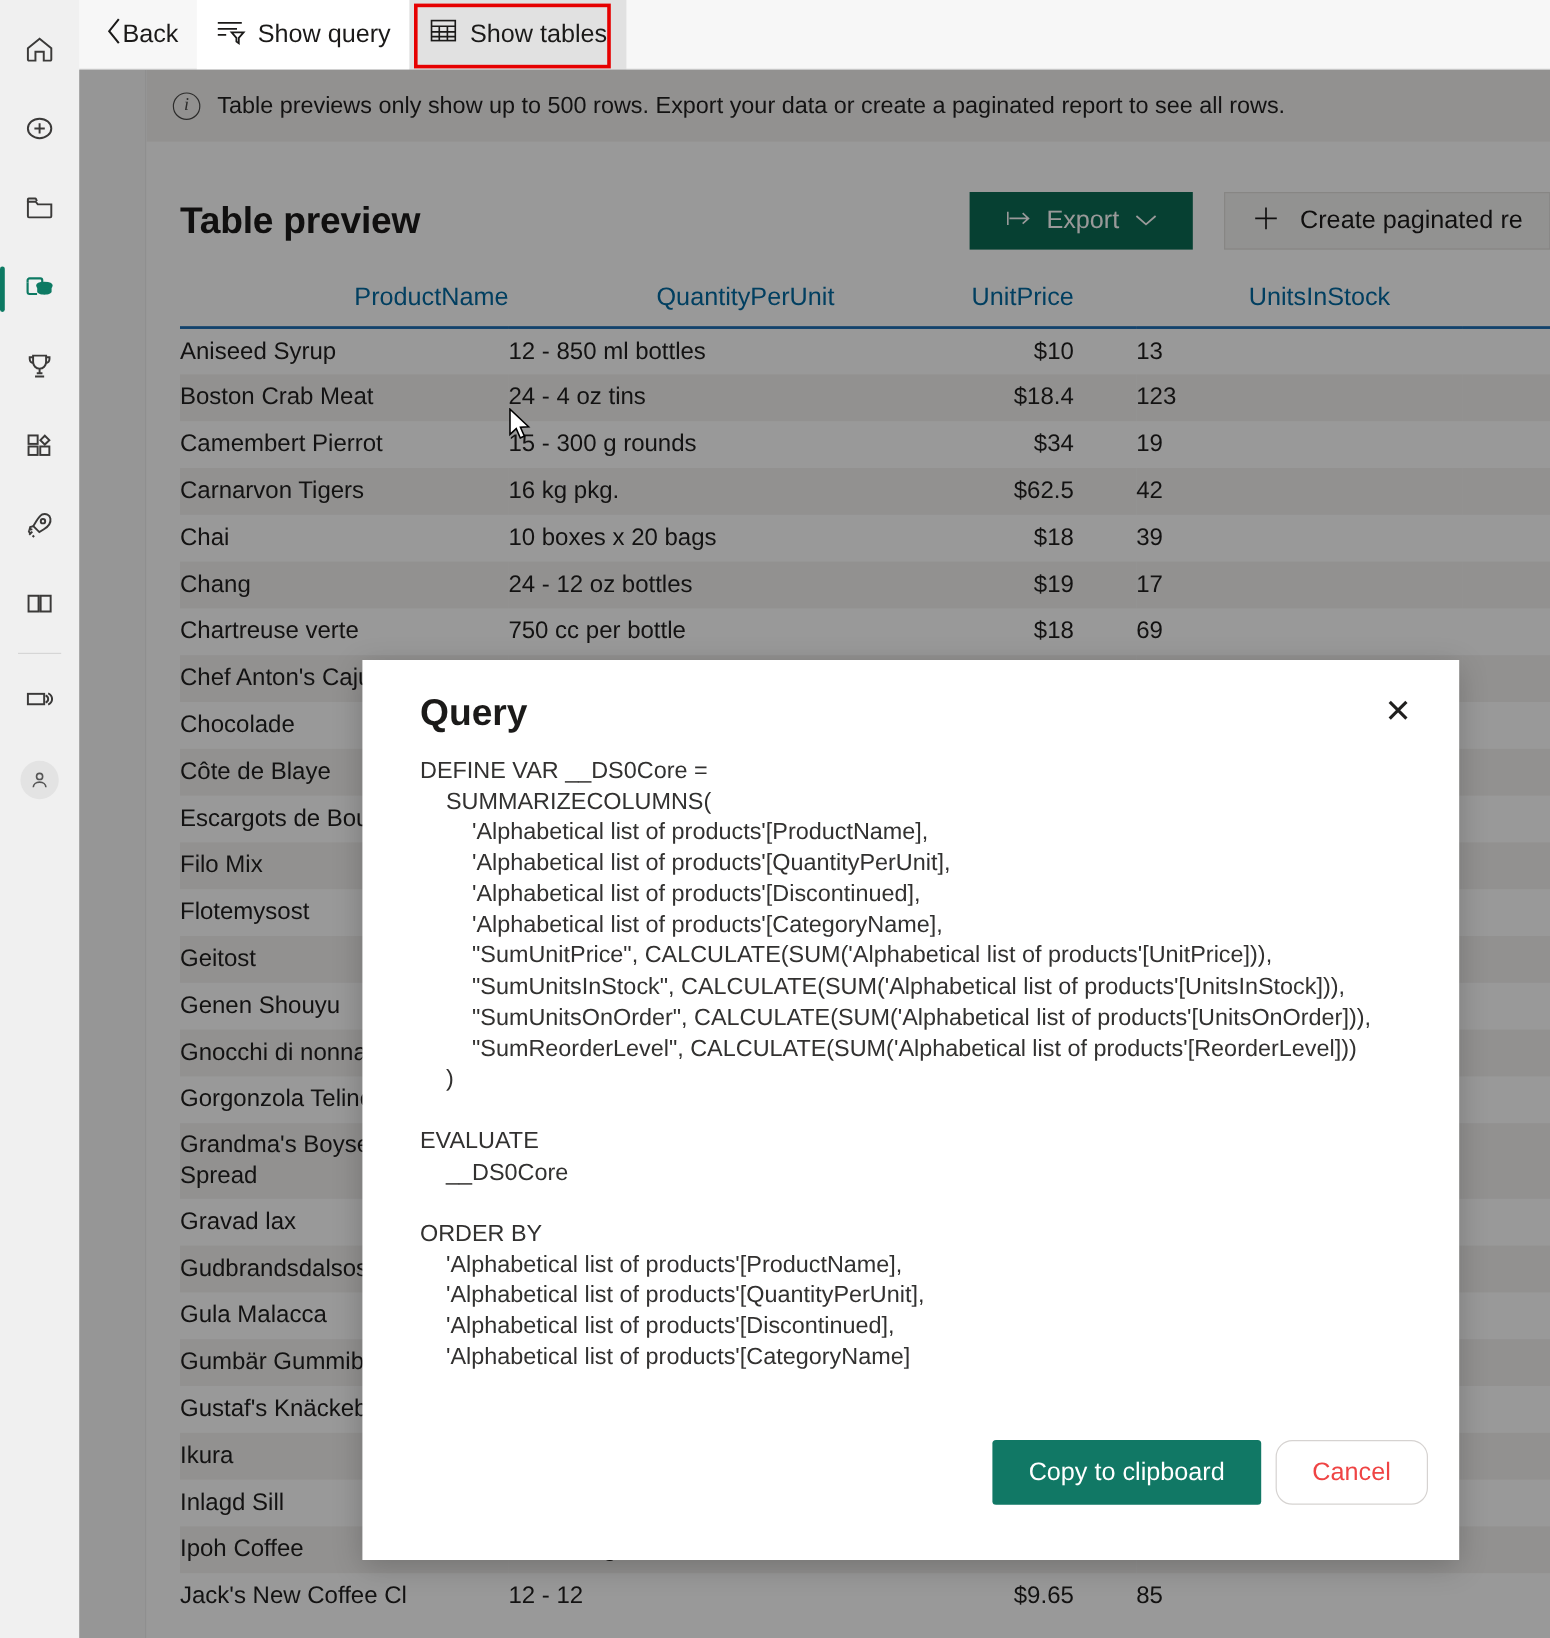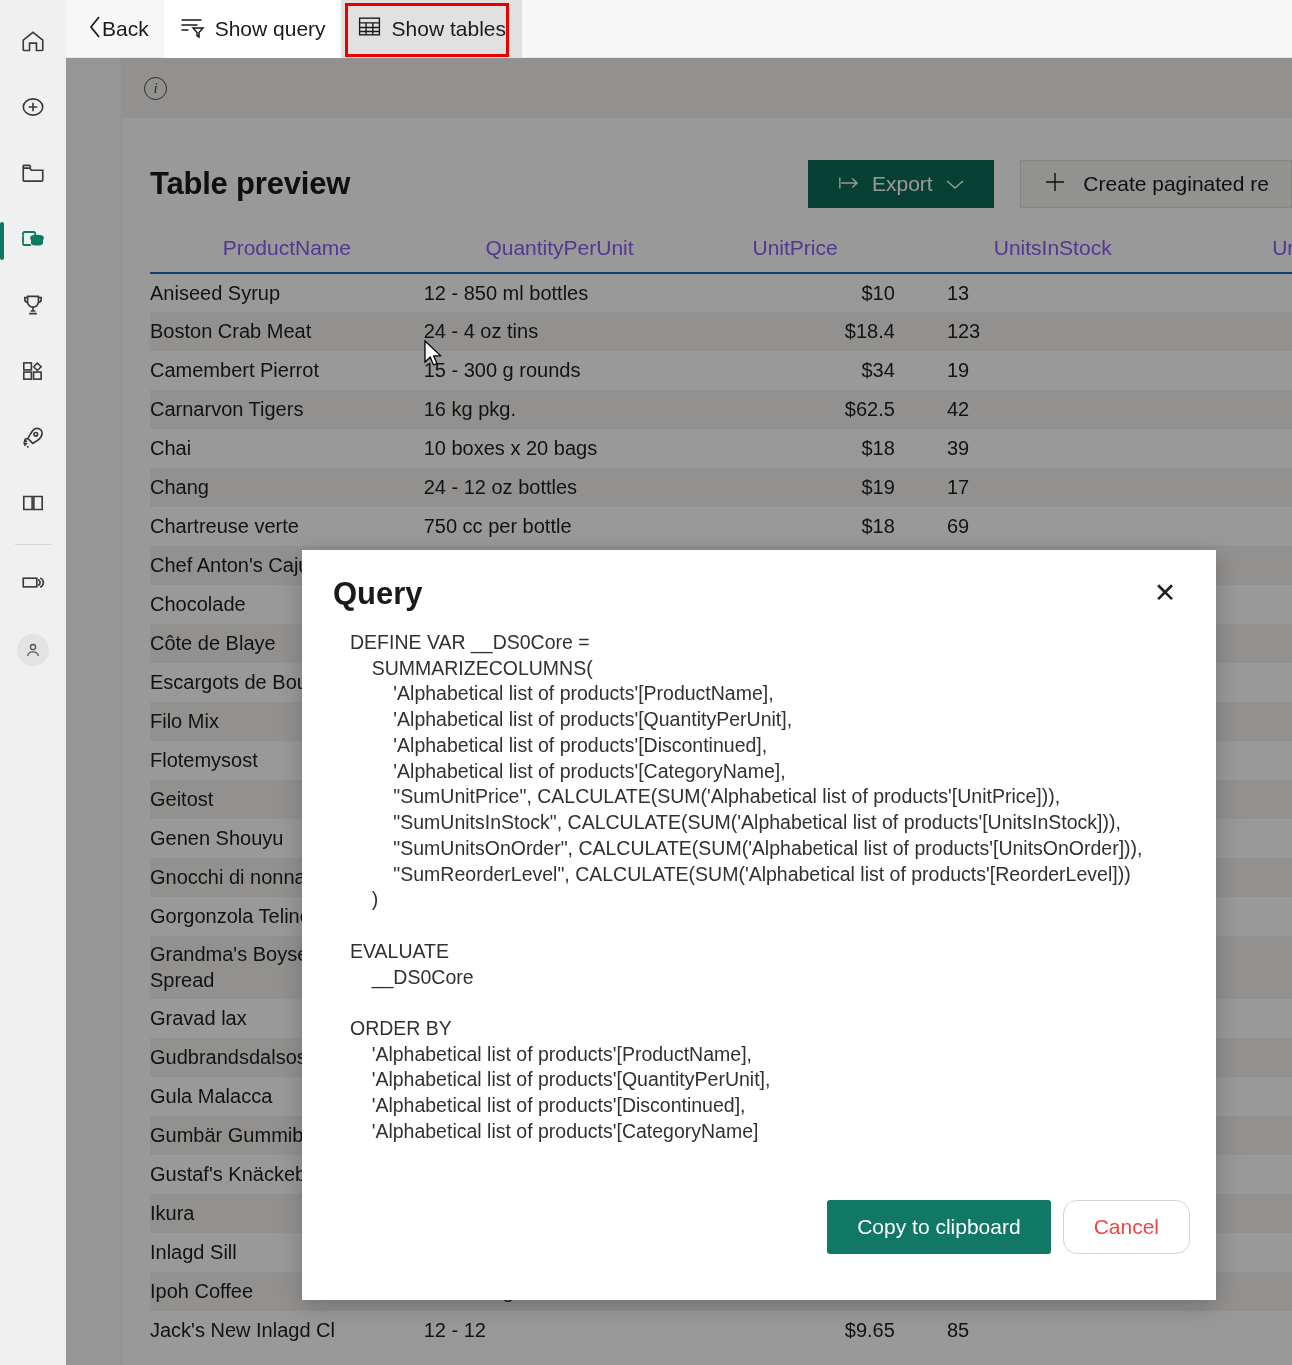--- a/index.html
+++ b/index.html
@@ -103,22 +103,22 @@
     height: 48px; padding: 0 22px; border: 1px solid #e1dfdd;
     display: flex; align-items: center; gap: 16px;
     font-size: 21px; font-family: inherit; white-space: nowrap;
   }
   .plus-ico { font-size: 28px; font-weight: 300; line-height: 1; }
 
   
   .tbl-wrap { padding: 22px 0 0 28px; }
   table.preview { border-collapse: collapse; width: 1300px; table-layout: fixed; }
   table.preview th {
-    font-size: 21px; font-weight: normal; color: #8b5cf6;
-    padding: 0 0 12px 0; text-align: center;
+    font-size: 21px; font-weight: normal; color: #0369a1;
+    padding: 0 0 12px 0; text-align: right;
     border-bottom: 2.5px solid #1f6fb5;
     vertical-align: bottom;
   }
   table.preview td {
     font-size: 20px; color: #201f1e;
     height: 39px; padding: 0; vertical-align: middle;
   }
   .col-name  { width: 272px; }
   .col-qty   { width: 270px; }
   .col-price { width: 250px; text-align: right; padding-right: 52px !important; }
@@ -135,21 +135,21 @@
 
   
   .modal {
     position: absolute; left: 302px; top: 550px; width: 914px; height: 750px;
     background: #ffffff; z-index: 30;
     box-shadow: 0 6px 24px rgba(0,0,0,0.22);
     display: flex; flex-direction: column;
   }
   .modal-head {
     display: flex; align-items: flex-start;
-    padding: 26px 34px 0 31px;
+    padding: 26px 34px 0 48px;
   }
   .modal-title { font-size: 31px; font-weight: bold; color: #1b1a19; }
   .modal-close {
     margin-left: auto; width: 34px; height: 34px;
     display: flex; align-items: center; justify-content: center;
     background: none; border: none; cursor: pointer;
     font-size: 27px; color: #201f1e; line-height: 1; font-family: inherit;
     font-weight: 300;
   }
   .modal-body {
@@ -272,20 +272,21 @@
       </span>
     </div>
   </div>
 
   <div class="page-left-gutter"></div>
 
   <div class="page">
 
     <div class="info-banner">
       <span class="info-circle">i</span>
+      <span>Table previews only show up to 500 rows. Export your data or create a paginated report to see all rows.</span>
     </div>
 
     <div class="preview-head">
       <div class="preview-title">Table preview</div>
       <div class="head-actions">
         <button class="btn-export">
           <span>
             <svg width="22" height="16" viewBox="0 0 24 16" fill="none" stroke="currentColor" stroke-width="1.5">
                 <path d="M2 2v12M3.5 8h17M15.5 3.2 20.8 8l-5.3 4.8"></path>
               </svg>
@@ -496,21 +497,21 @@
               <td class="col-order"></td>
             </tr>
             <tr class="alt">
               <td class="col-name">Ipoh Coffee</td>
               <td class="col-qty">16 - 500 g tins</td>
               <td class="col-price">$46</td>
               <td class="col-stock">17</td>
               <td class="col-order"></td>
             </tr>
             <tr>
-              <td class="col-name">Jack's New Inlagd Cl</td>
+              <td class="col-name">Jack's New Coffee Cl</td>
               <td class="col-qty">12 - 12</td>
               <td class="col-price">$9.65</td>
               <td class="col-stock">85</td>
               <td class="col-order"></td>
             </tr>
           </tbody>
       </table>
     </div>
   </div>
 

